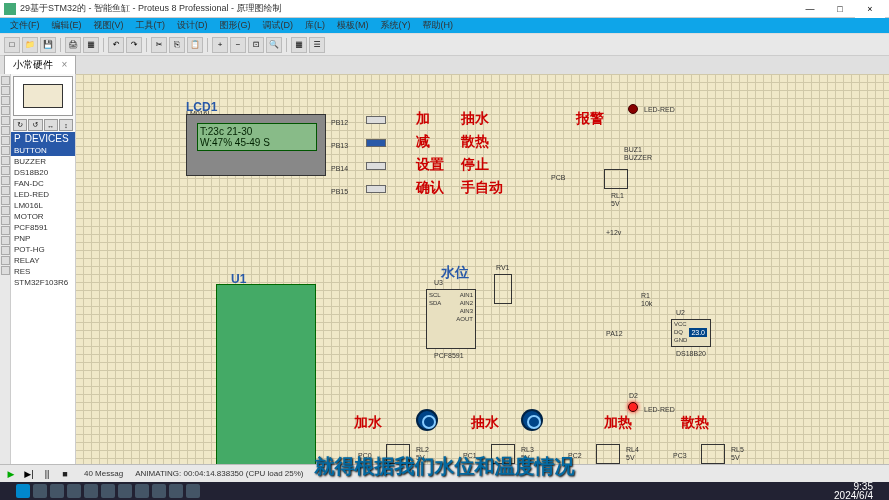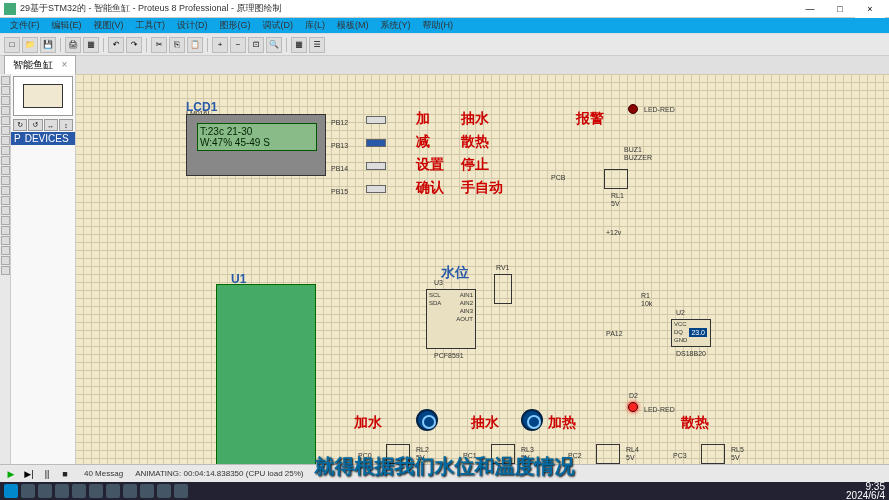--- a/index.html
+++ b/index.html
@@ -49,21 +49,21 @@
 .relay{position:absolute;width:24px;height:20px;border:1px solid #333}
 .pot{position:absolute;width:18px;height:30px}
 .pot-body{width:100%;height:100%;border:1px solid #333}
 .watermark{position:absolute;right:20px;bottom:70px;font-size:18px;color:#888;font-style:italic;opacity:0.7}
 .subtitle{position:absolute;left:50%;bottom:20px;transform:translateX(-50%);font-size:20px;color:#0369a1;font-weight:bold;text-shadow:1px 1px 2px #000}
 .sim-bar{position:absolute;bottom:18px;left:0;right:0;height:18px;background:#e8e8e8;border-top:1px solid #bbb;display:flex;align-items:center;padding:0 4px;gap:4px}
 .sim-btn{width:14px;height:14px;display:flex;align-items:center;justify-content:center;font-size:9px}
 .sim-play{color:#0a0}
 .sim-stop{color:#222}
 .sim-status{font-size:8px;color:#333;margin-left:8px}
-.taskbar{position:absolute;bottom:0;left:0;right:0;height:18px;background:#223;display:flex;align-items:center;padding:0 4px;gap:3px}
+.taskbar{position:absolute;bottom:0;left:0;right:0;height:18px;background:#223;display:flex;align-items:center;padding:0 16px;gap:3px}
 .tb-icon{width:14px;height:14px;background:#456;border-radius:2px}
 .start{background:#08c}
 .tb-time{margin-left:auto;color:#fff;font-size:8px;text-align:right;line-height:9px}
 .u3{position:absolute;left:350px;top:215px;width:50px;height:60px;border:1px solid #333;background:#e8e0c0}
 .u2{position:absolute;left:595px;top:245px;width:40px;height:28px;border:1px solid #333;background:#e8e0c0}
 .u2 .disp{background:#048;color:#fff;font-size:7px;padding:1px 2px;margin:2px}
 </style>
 </head>
 <body>
 
@@ -110,21 +110,21 @@
   <div class="tb-btn">−</div>
   <div class="tb-btn">⊡</div>
   <div class="tb-btn">🔍</div>
   <div class="tb-sep"></div>
   <div class="tb-btn">▦</div>
   <div class="tb-btn">☰</div>
 </div>
 
 <div class="tabstrip">
   <div class="tab">
-    <span>智能鱼缸</span>
+    <span>小常硬件</span>
     <span class="x">×</span>
   </div>
 </div>
 
 <div class="main">
   <div class="left-tools">
     <div class="lt-btn"></div>
     <div class="lt-btn"></div>
     <div class="lt-btn"></div>
     <div class="lt-btn"></div>
@@ -152,20 +152,35 @@
     </div>
     <div class="mode-row">
       <div class="mode-btn">↻</div>
       <div class="mode-btn">↺</div>
       <div class="mode-btn">↔</div>
       <div class="mode-btn">↕</div>
     </div>
     <div class="dev-hdr">
       <span>P</span>
       <span>DEVICES</span>
+    </div>
+    <div class="dev-list">
+      <div class="dev-item sel">BUTTON</div>
+      <div class="dev-item">BUZZER</div>
+      <div class="dev-item">DS18B20</div>
+      <div class="dev-item">FAN-DC</div>
+      <div class="dev-item">LED-RED</div>
+      <div class="dev-item">LM016L</div>
+      <div class="dev-item">MOTOR</div>
+      <div class="dev-item">PCF8591</div>
+      <div class="dev-item">PNP</div>
+      <div class="dev-item">POT-HG</div>
+      <div class="dev-item">RELAY</div>
+      <div class="dev-item">RES</div>
+      <div class="dev-item">STM32F103R6</div>
     </div>
   </div>
 
   <div class="canvas">
 
     <div class="chip-lbl" style="left:110px;top:26px">LCD1</div>
     <div class="ref" style="left:110px;top:36px">LM016L</div>
     <div class="lcd">
       <div class="lcd-screen">
         <div>T:23c  21-30</div>
@@ -243,21 +258,21 @@
     <div class="ref" style="left:340px;top:380px">5V</div>
     <div class="ref" style="left:282px;top:378px">PC0</div>
 
     <div class="cn-label" style="left:395px;top:340px">抽水</div>
     <div class="motor" style="left:445px;top:335px"></div>
     <div class="relay" style="left:415px;top:370px"></div>
     <div class="ref" style="left:445px;top:372px">RL3</div>
     <div class="ref" style="left:445px;top:380px">5V</div>
     <div class="ref" style="left:387px;top:378px">PC1</div>
 
-    <div class="cn-label" style="left:472px;top:340px">加热</div>
+    <div class="cn-label" style="left:528px;top:340px">加热</div>
     <div class="led on" style="left:552px;top:328px"></div>
     <div class="ref" style="left:553px;top:318px">D2</div>
     <div class="ref" style="left:568px;top:332px">LED-RED</div>
     <div class="relay" style="left:520px;top:370px"></div>
     <div class="ref" style="left:550px;top:372px">RL4</div>
     <div class="ref" style="left:550px;top:380px">5V</div>
     <div class="ref" style="left:492px;top:378px">PC2</div>
 
     <div class="cn-label" style="left:605px;top:340px">散热</div>
     <div class="relay" style="left:625px;top:370px"></div>

